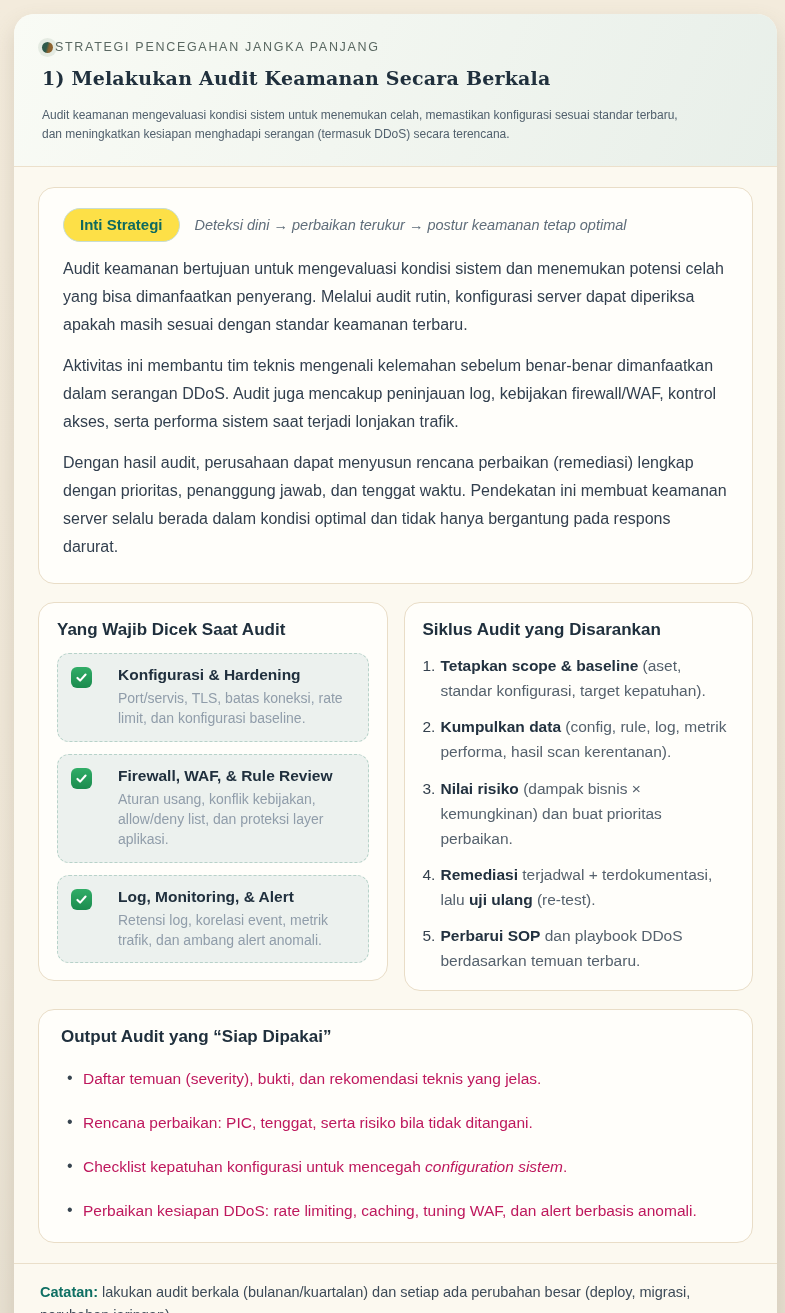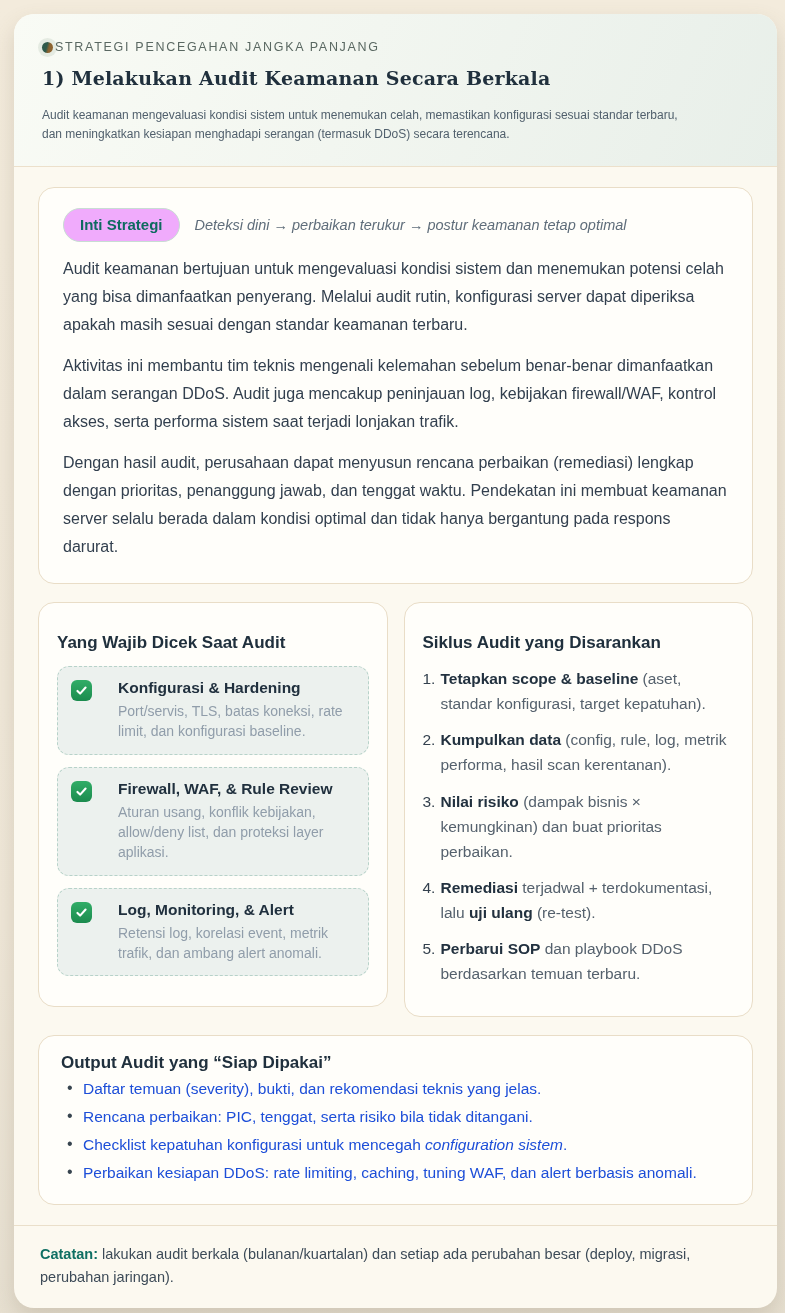--- a/index.html
+++ b/index.html
@@ -46,31 +46,31 @@
   .bd { padding: 20px 24px; }
   .box {
     background: #fffefa;
     border: 1px solid #e9ddc7;
     border-radius: 16px;
   }
   .inti { padding: 20px 24px 22px 24px; margin-bottom: 18px; }
   .pill-row { display: flex; align-items: center; gap: 15px; margin-bottom: 4px; }
   .pill {
     display: inline-block;
-    border: 1px solid #c8ddd3; background: #f0abfc; color: #0e6a5f;
+    border: 1px solid #c8ddd3; background: #fde047; color: #0e6a5f;
     font-weight: 700; font-size: 15px; padding: 7px 16px 8px 16px;
     border-radius: 999px; white-space: nowrap;
   }
   .pill-cap { font-size: 14.5px; color: #5f6d7a; font-style: italic; }
   .para { font-size: 16px; line-height: 1.75; color: #323f4e; margin-top: 13px; }
   .cols {
     display: grid; grid-template-columns: 1fr 1fr; gap: 16px; margin-bottom: 18px;
     align-items: start;
   }
-  .col-box { padding: 30px 18px; }
+  .col-box { padding: 17px 18px; }
   .col-title, .out-title { font-size: 17px; font-weight: 700; color: #20303d; }
   .col-title { margin-bottom: 13px; }
   .check-card {
     display: flex; gap: 26px; align-items: flex-start;
     background: #ecf1ee; border: 1px dashed #b7d2c9; border-radius: 12px;
     padding: 12px 13px; margin-bottom: 12px;
   }
   .check-card:last-child { margin-bottom: 0; }
   .check {
     width: 21px; height: 21px; border-radius: 6px; flex: 0 0 auto;
@@ -86,22 +86,22 @@
     font-size: 15.5px; line-height: 1.62; color: #55616d;
     margin-bottom: 11px;
   }
   li.step:last-child { margin-bottom: 0; }
   .step-num { color: #34414e; flex: 0 0 auto; }
   .step-text strong { color: #22313f; }
   .out { padding: 17px 22px 19px 22px; }
   ul.bullets { list-style: none; margin-top: 4px; }
   li.bullet {
     position: relative; padding-left: 22px;
-    font-size: 15.5px; line-height: 1.55; color: #1d4ed8;
-    margin-top: 4px;
+    font-size: 15.5px; line-height: 1.55; color: #be185d;
+    margin-top: 20px;
   }
   li.bullet::before {
     content: "•"; position: absolute; left: 6px; top: -1px;
     color: #37444f; font-size: 16px;
   }
   li.bullet em { font-style: italic; }
   
   .ft {
     border-top: 1px solid #eadfca;
     padding: 17px 26px 20px 26px;

